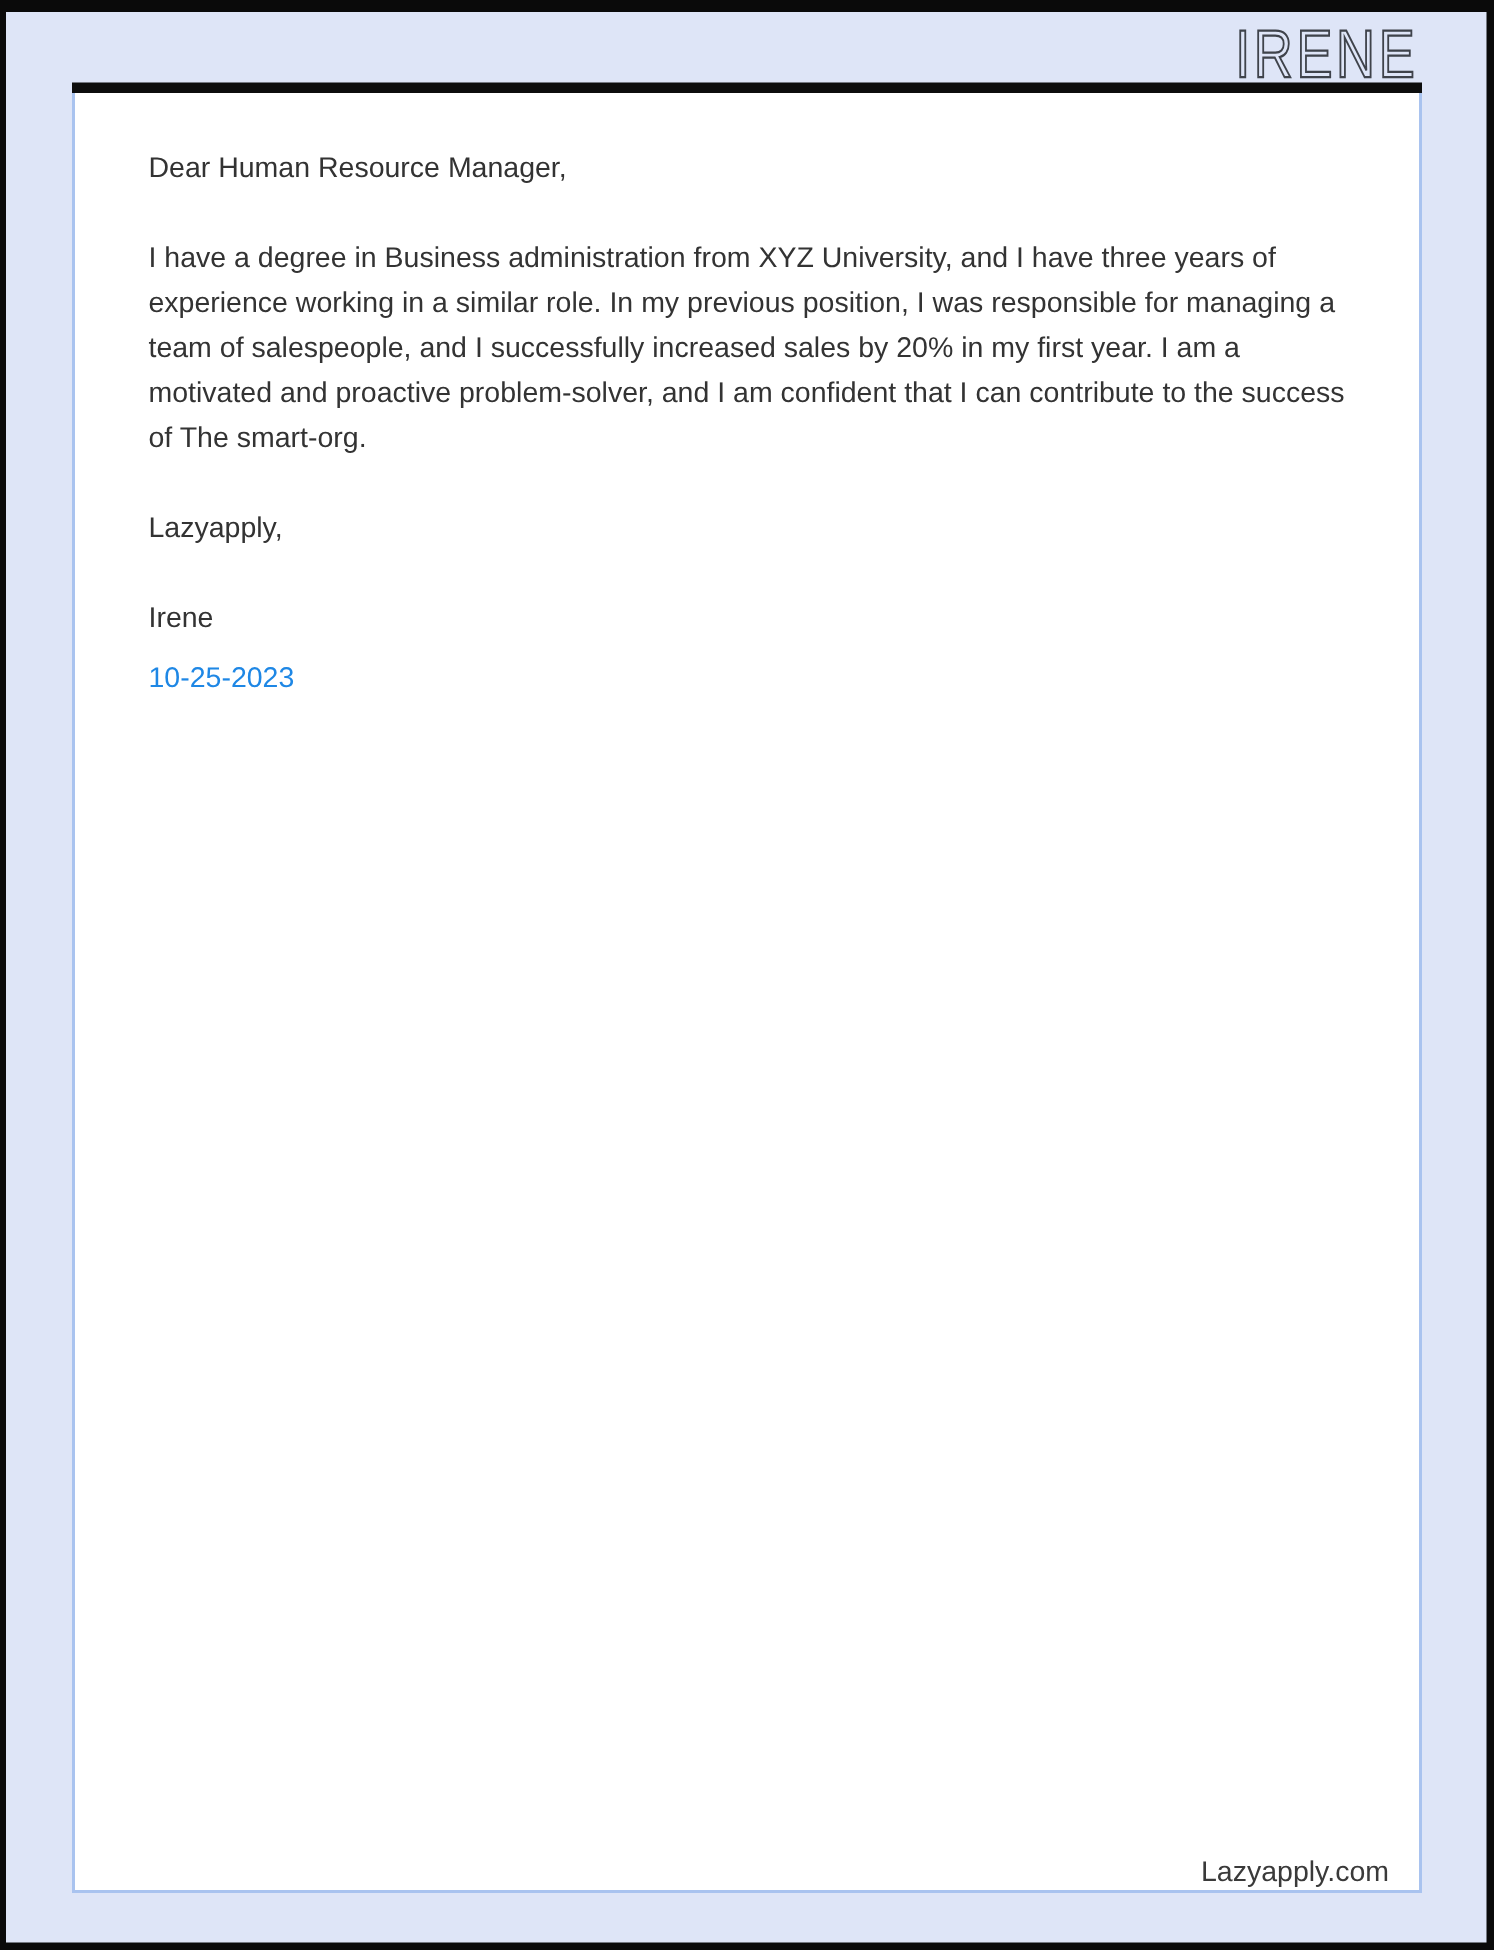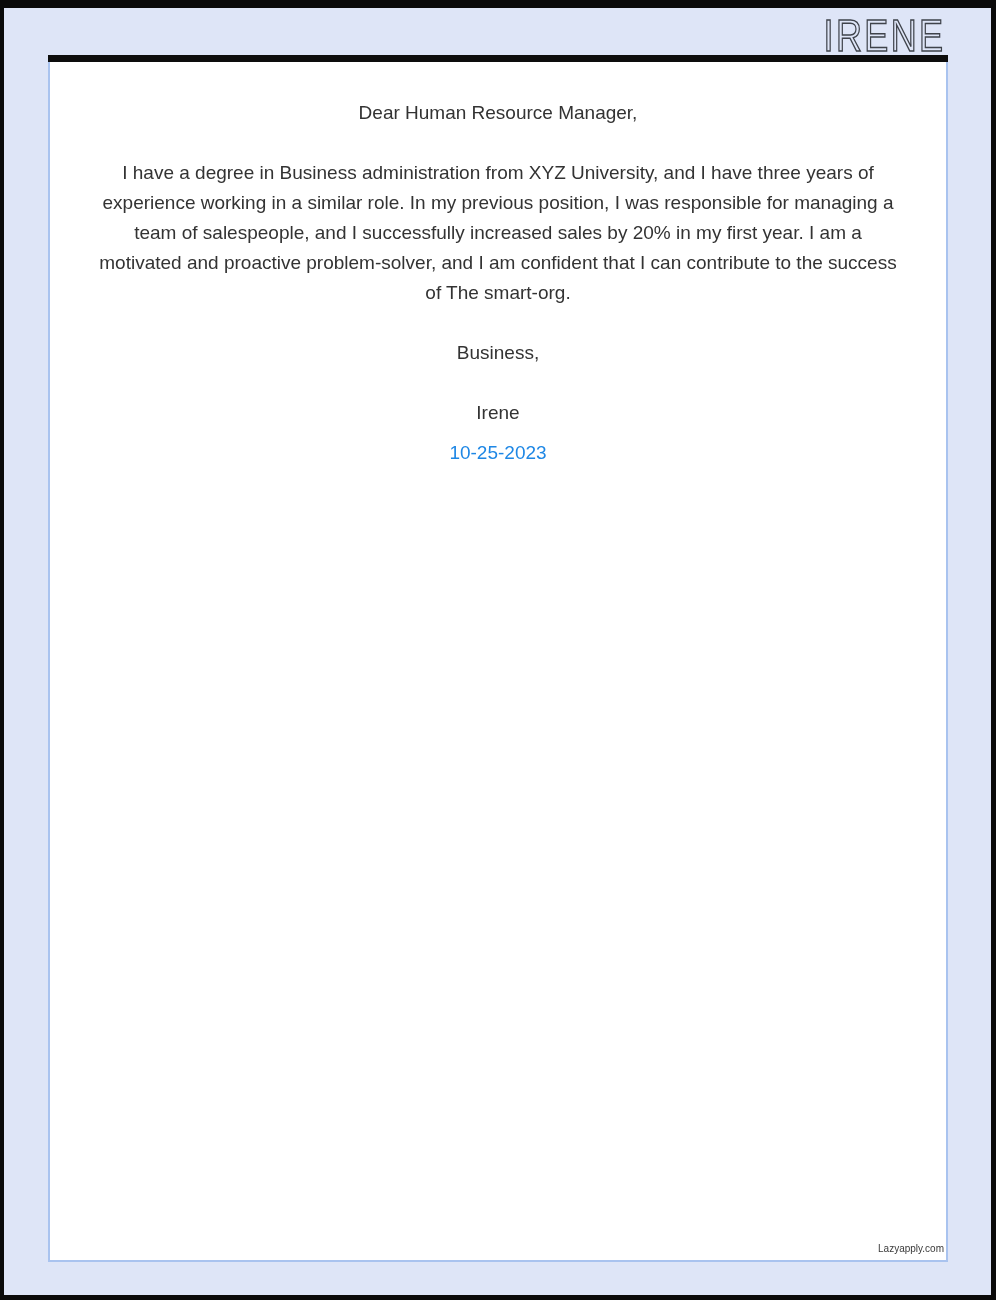--- a/index.html
+++ b/index.html
@@ -56,57 +56,56 @@
   }
   .page {
     box-sizing: border-box;
     width: 900px;
     height: 1200px;
     background: #ffffff;
     border: 2px solid var(--page-border, #a9c3ef);
     border-top: none;
     position: relative;
     padding: 36px 49px 0 49px;
-    text-align: center;
   }
   .page p {
     margin: 0 0 30px 0;
     font-size: 19px;
     line-height: 30px;
     color: var(--text, #333333);
     max-width: 800px;
   }
   .page p.signature {
     margin-bottom: 10px;
   }
   .page p.date {
     margin-bottom: 0;
     color: var(--date-blue, #1e87e5);
   }
   .watermark {
     position: absolute;
-    right: 2px;
+    right: 20px;
     bottom: 2px;
-    font-size: 10px;
+    font-size: 19px;
     line-height: 18px;
     color: var(--watermark, #3a3a3a);
   }
 </style>
 </head>
 <body>
 
 <div class="canvas"></div>
 
 <div class="brand">
   <span class="brand-text">IRENE</span>
 </div>
 
 <div class="doc">
   <div class="doc-topbar"></div>
   <div class="page">
     <p class="salutation">Dear Human Resource Manager,</p>
     <p class="para">I have a degree in Business administration from XYZ University, and I have three years of experience working in a similar role. In my previous position, I was responsible for managing a team of salespeople, and I successfully increased sales by 20% in my first year. I am a motivated and proactive problem-solver, and I am confident that I can contribute to the success of The smart-org.</p>
-    <p class="closing">Business,</p>
+    <p class="closing">Lazyapply,</p>
     <p class="signature">Irene</p>
     <p class="date">10-25-2023</p>
     <div class="watermark">Lazyapply.com</div>
   </div>
 </div>
 
 </body></html>

